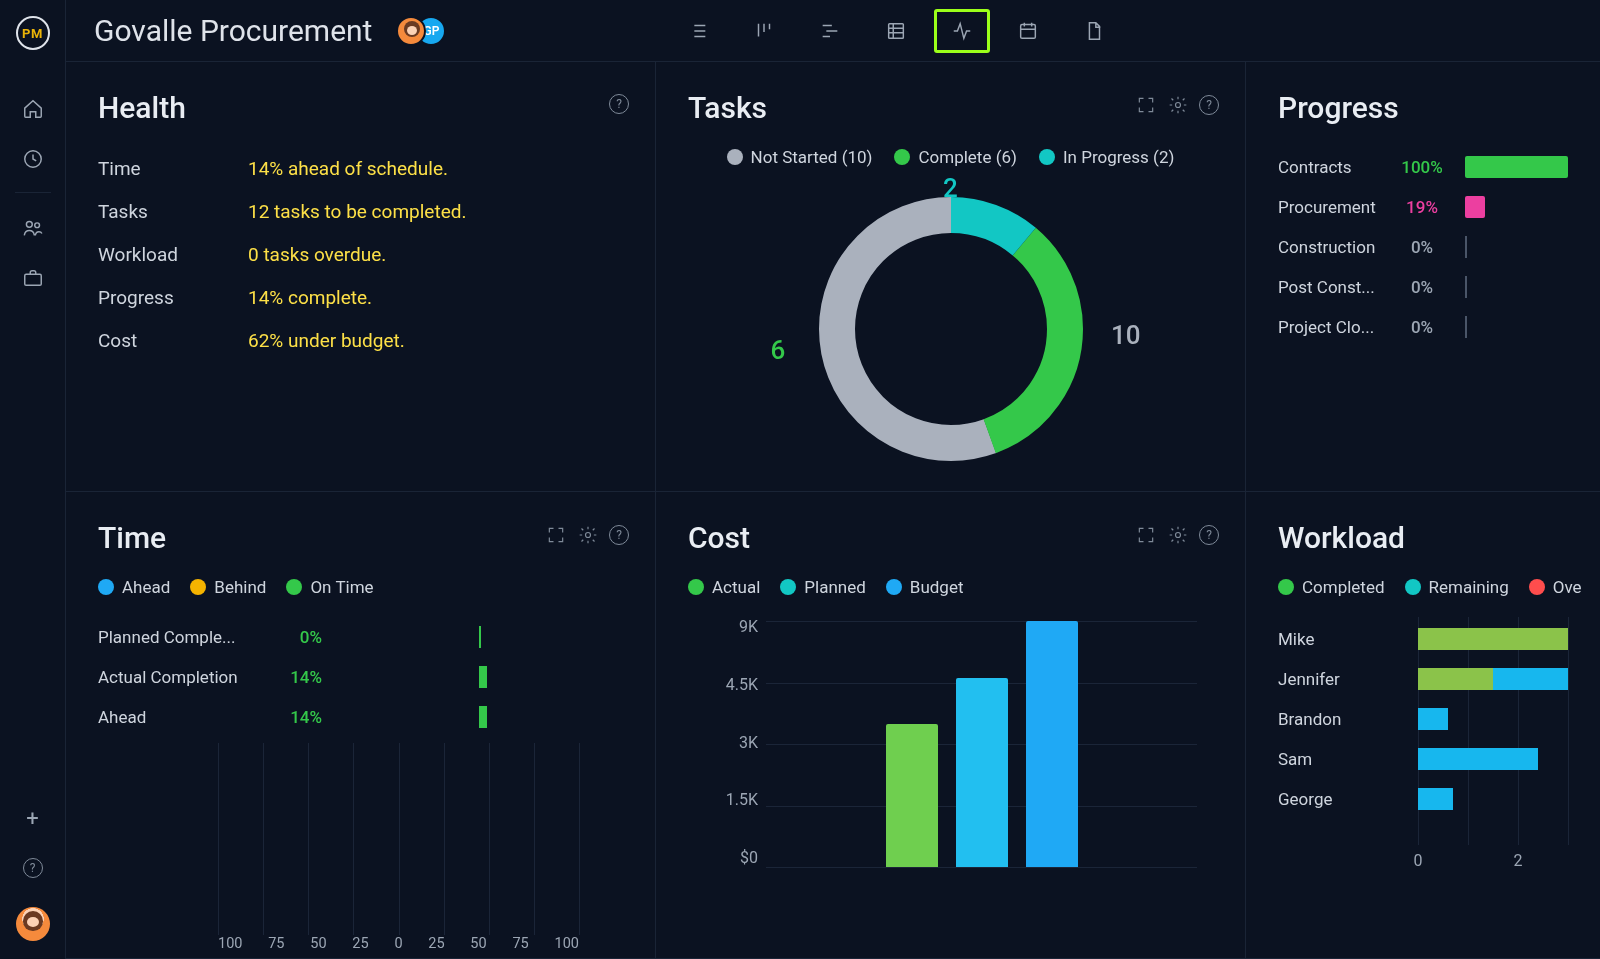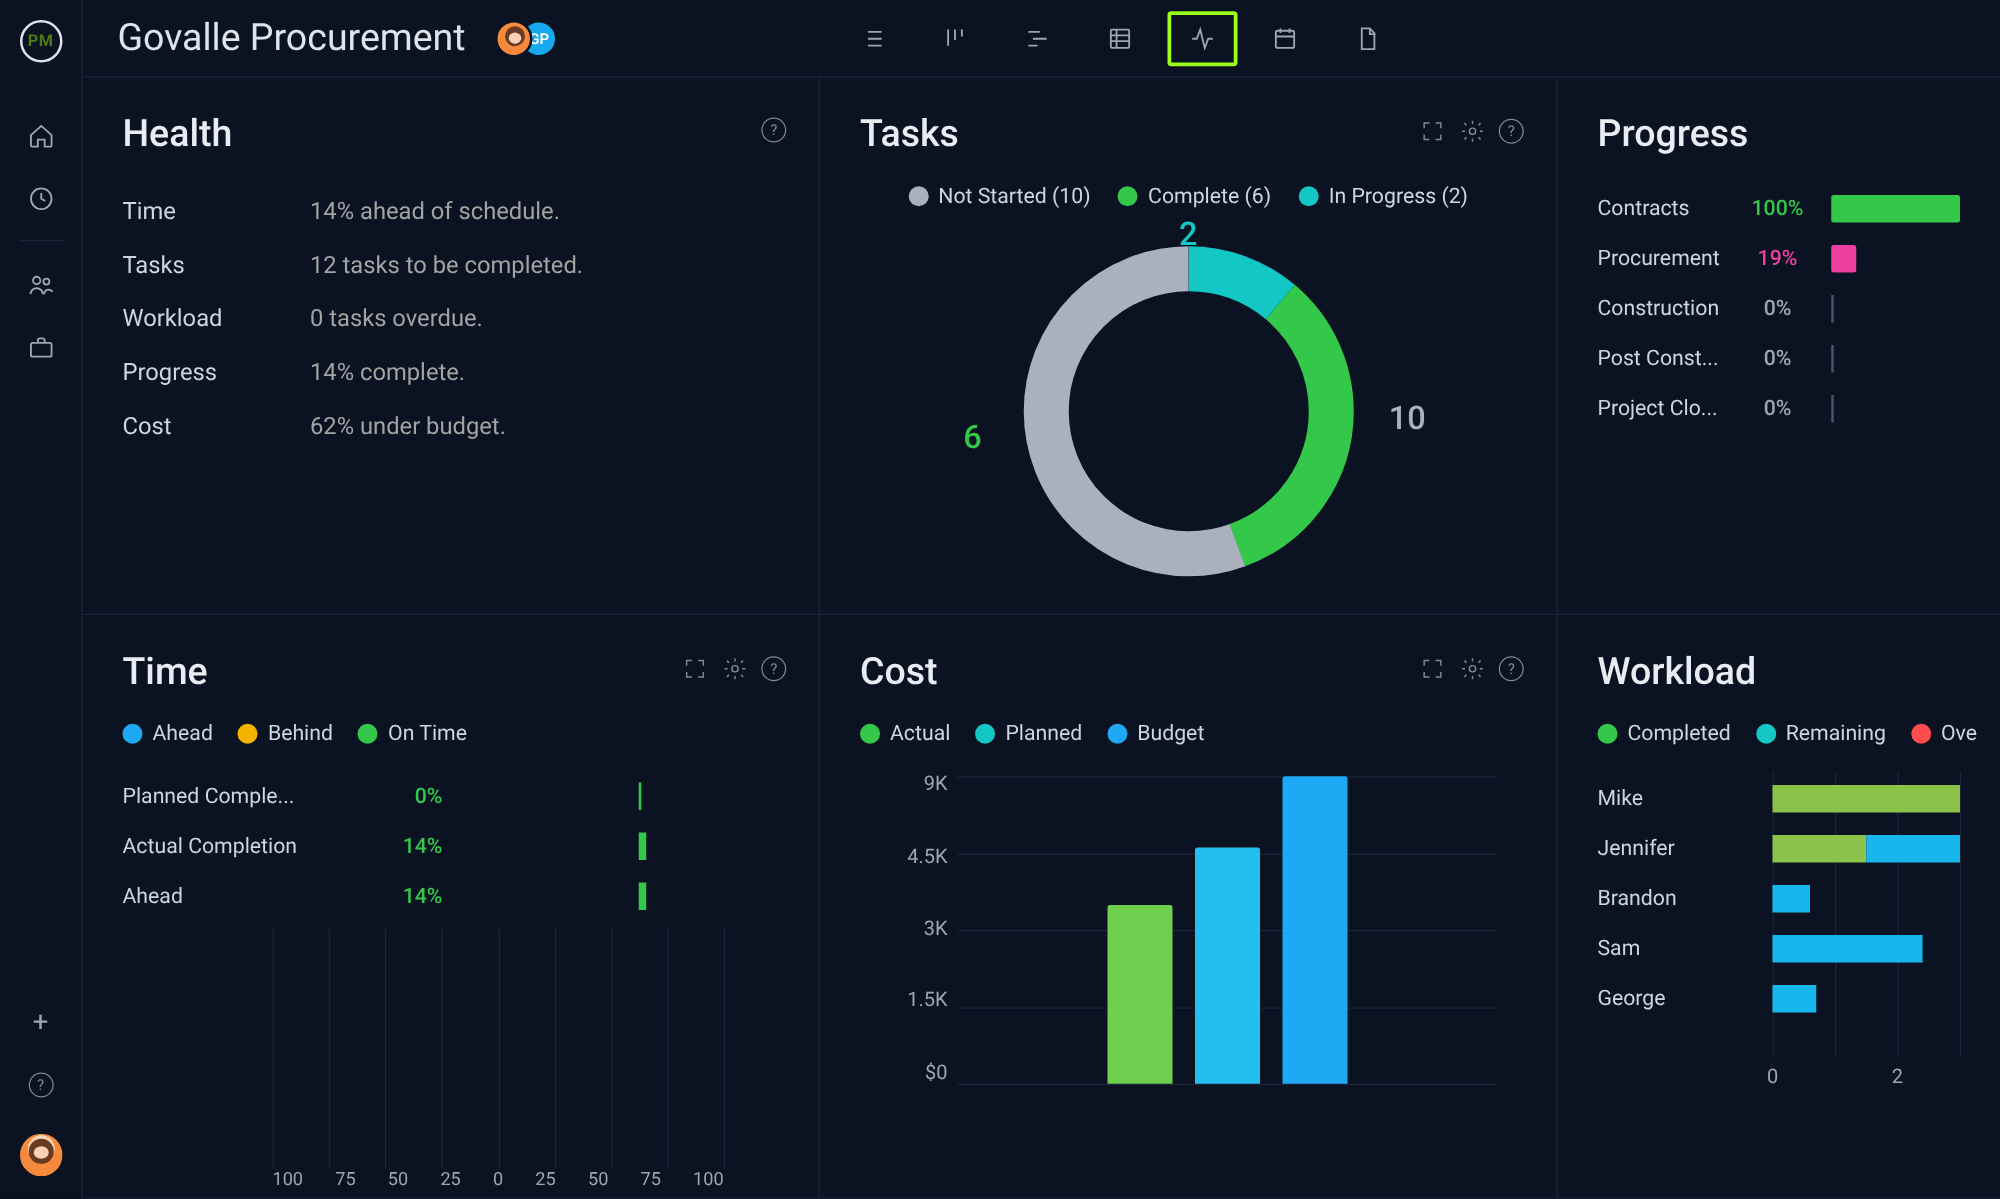--- a/index.html
+++ b/index.html
@@ -1,21 +1,21 @@
 <!DOCTYPE html>
 <html><head>
 <meta charset="utf-8">
 <style>
   * { box-sizing: border-box; margin: 0; padding: 0; }
   html, body { width: 1600px; height: 959px; background:#0b1221; color:#cfd5de; font-family: -apple-system, BlinkMacSystemFont, "Segoe UI", Roboto, Helvetica, Arial, sans-serif; overflow:hidden; }
   body { position:relative; }
 
   
   .rail { position:absolute; left:0; top:0; bottom:0; width:66px; background:#0b1221; border-right:1px solid #1a2436; display:flex; flex-direction:column; align-items:center; padding-top:16px; }
-  .logo { width:34px; height:34px; border:2px solid #dfe3ea; border-radius:50%; display:flex; align-items:center; justify-content:center; font-size:13px; font-weight:700; color:#4d7c0f; letter-spacing:.5px; margin-bottom:34px;}
+  .logo { width:34px; height:34px; border:2px solid #dfe3ea; border-radius:50%; display:flex; align-items:center; justify-content:center; font-size:13px; font-weight:700; color:#eab308; letter-spacing:.5px; margin-bottom:34px;}
   .rail-btn { width:66px; height:50px; display:flex; align-items:center; justify-content:center; cursor:pointer; }
   .rail-btn svg { width:22px; height:22px; stroke:#9ca6b4; fill:none; stroke-width:1.6; }
   .rail-sep { width:36px; height:1px; background:#1a2436; margin:8px 0 10px; }
   .rail-spacer { flex:1; }
   .rail-plus { font-size:22px; color:#9ca6b4; }
   .rail-avatar { width:34px; height:34px; border-radius:50%; background: radial-gradient(circle at 50% 35%, #fbd2b6 0 38%, transparent 39%), linear-gradient(#f58a3c,#f58a3c); margin:14px 0 18px; position:relative; }
   .rail-avatar::after{content:"";position:absolute;left:7px;top:4px;width:20px;height:20px;border-radius:50% 50% 48% 48%;background:#6a3a22;}
   .rail-avatar::before{content:"";position:absolute;left:11px;top:10px;width:12px;height:10px;border-radius:50%;background:#fbd2b6;z-index:2;}
 
   
@@ -36,21 +36,21 @@
   .card { border-right:1px solid #1a2436; border-bottom:1px solid #1a2436; padding:28px 32px 20px 32px; position:relative; overflow:hidden;}
   .card-title { font-size:30px; font-weight:500; color:#e9edf3; margin-bottom:22px; display:flex; align-items:center; }
   .card-tools { position:absolute; right:26px; top:32px; display:flex; gap:10px; align-items:center;}
   .tool { width:22px;height:22px;display:flex;align-items:center;justify-content:center;cursor:pointer;}
   .tool svg { width:20px;height:20px;stroke:#7f8a99;fill:none;stroke-width:1.4;}
   .help-circ { width:20px;height:20px;border:1.4px solid #7f8a99;border-radius:50%;display:flex;align-items:center;justify-content:center;font-size:12px;color:#7f8a99;cursor:pointer;}
 
   
   .health-row { display:flex; padding:10px 0; font-size:19px;}
   .health-label { width:150px; color:#cfd5de;}
-  .health-val { color:#a3a3a3;}
+  .health-val { color:#fde047;}
 
   
   .tasks-legend { display:flex; gap:22px; justify-content:center; font-size:17px; color:#cfd5de; margin-top:4px; margin-bottom:8px;}
   .tasks-legend span {display:flex;align-items:center;gap:8px;}
   .dot{width:16px;height:16px;border-radius:50%;}
   .donut-wrap{position:relative;width:300px;height:300px;margin:12px auto 0;}
   .donut-label{position:absolute;font-size:26px;font-weight:500;}
   .lbl2{top:-6px;left:50%;color:#12c7c4;transform:translateX(-50%);}
   .lbl6{left:-30px;top:52%;color:#34c84a;}
   .lbl10{right:-40px;top:47%;color:#aab1bd;}
@@ -60,21 +60,21 @@
   .prog-name{width:115px;color:#cfd5de;white-space:nowrap;overflow:hidden;text-overflow:ellipsis;}
   .prog-pct{width:58px;text-align:center;margin-right:14px;font-weight:500;}
   .prog-bar-area{flex:1;position:relative;height:22px;}
   .prog-tick{position:absolute;left:0;top:0;bottom:0;width:2px;background:#4a5568;}
   .prog-bar{position:absolute;left:0;top:0;height:22px;border-radius:2px;}
 
   
   .time-legend, .gen-legend {display:flex;gap:20px;font-size:17px;margin:0 0 20px;}
   .gen-legend span, .time-legend span{display:flex;align-items:center;gap:8px;color:#cfd5de;}
   .dot-sm{width:16px;height:16px;border-radius:50%;}
-  .time-row{display:flex;align-items:center;height:40px;font-size:17px;gap:32px;}
+  .time-row{display:flex;align-items:center;height:40px;font-size:17px;}
   .time-name{width:170px;white-space:nowrap;overflow:hidden;text-overflow:ellipsis;}
   .time-pct{width:54px;text-align:right;margin-right:12px;font-weight:500;}
   .time-chart{position:relative;height:220px;margin-top:6px;padding-left:0;}
   .time-axis{position:absolute;left:0;right:44px;bottom:0;height:28px;display:flex;justify-content:space-between;font-size:14.5px;color:#9ca6b4;padding-left:120px;}
   .time-bar{position:absolute;height:22px;background:#34c84a;}
   .tbar-tick{position:absolute;height:22px;width:2px;background:#34c84a;}
   .time-grid{position:absolute;top:0;bottom:28px;left:120px;right:44px;}
   .time-grid span{position:absolute;top:0;bottom:0;width:1px;background:#1b2538;}
 
   

